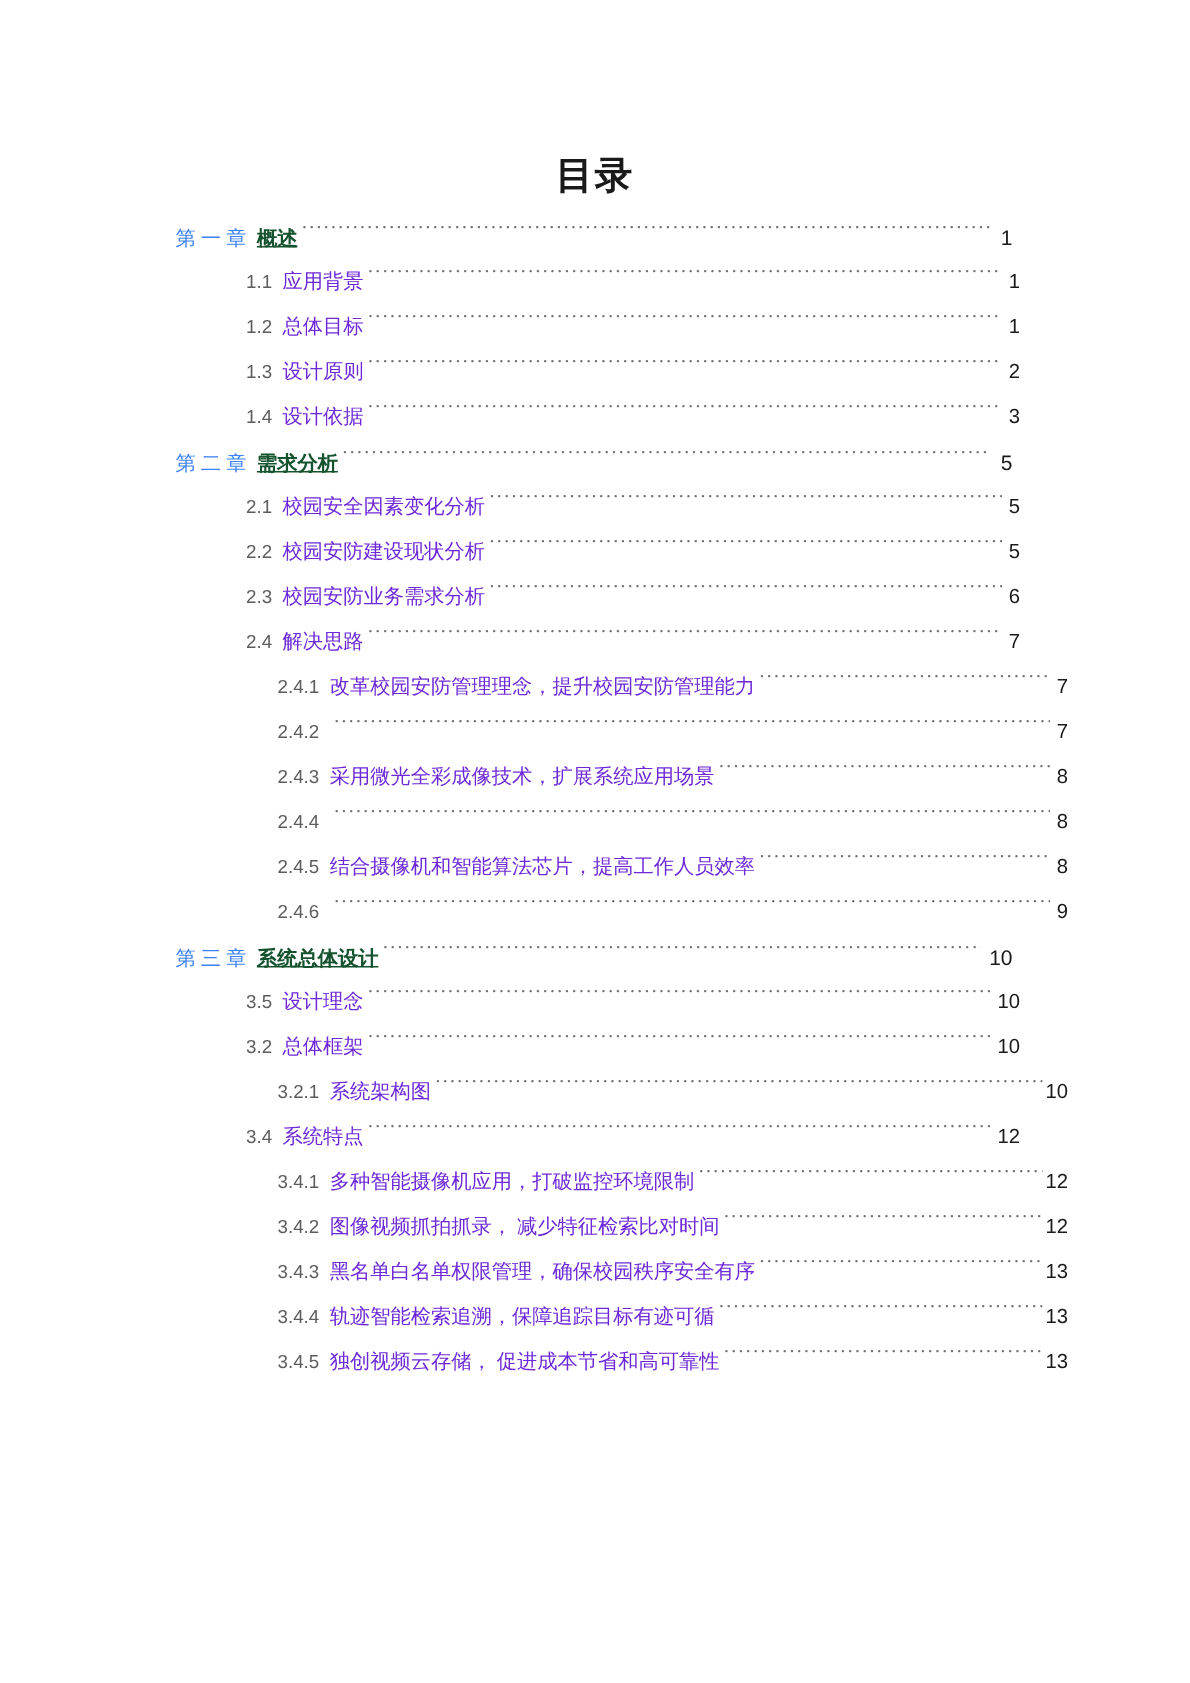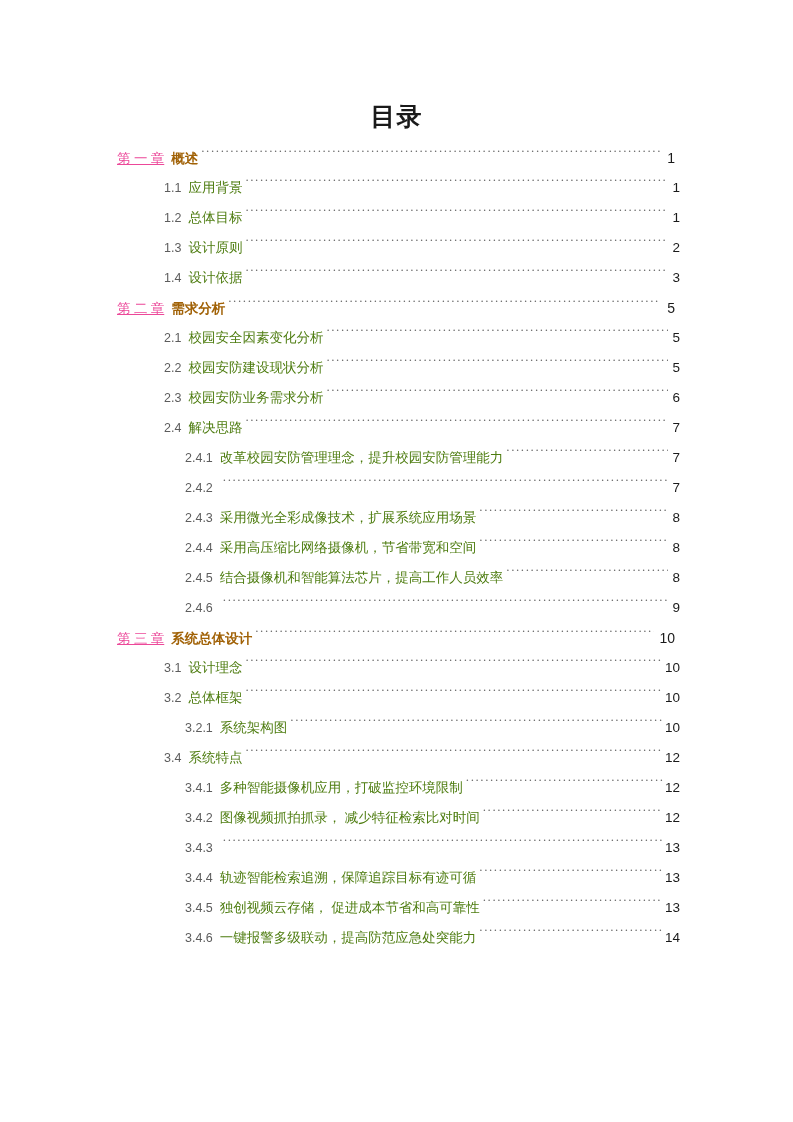--- a/index.html
+++ b/index.html
@@ -56,43 +56,43 @@
     height: 30px;
     line-height: 30px;
     white-space: nowrap;
     font-size: 13.5px;
     color: #3a3a3a;
   }
 
   
   .lvl1 { padding-left: 117px; padding-right: 118px; }
   .lvl2 { padding-left: 164px; padding-right: 113px; }
-  .lvl3 { padding-left: 185px; padding-right: 113px; }
+  .lvl3 { padding-left: 185px; padding-right: 81px; }
 
   .lvl1 .e-num {
     letter-spacing: 0px;
     margin-right: 7px;
-    color: #ec4899;
-    text-decoration: underline;
+    color: #3b82f6;
   }
   .lvl1 .e-text {
     font-weight: 600;
-    color: #a16207;
+    color: #14532d;
+    text-decoration: underline;
   }
 
   .lvl2 .e-num,
   .lvl3 .e-num {
     color: #5d5d5d;
     margin-right: 7px;
     font-family: "Liberation Sans", "DejaVu Sans", sans-serif;
     font-size: 12.5px;
   }
   .lvl2 .e-text,
   .lvl3 .e-text {
-    color: #4d7c0f;
+    color: #6d28d9;
   }
 
   .e-num { flex: 0 0 auto; }
   .e-text { flex: 0 0 auto; }
 
   .e-dots {
     flex: 1 1 auto;
     overflow: hidden;
     margin: 0 2px 0 3px;
     position: relative;
@@ -202,21 +202,20 @@
         <span class="e-page">7</span>
       </li>
       <li class="toc-entry lvl3">
         <span class="e-num">2.4.3</span>
         <span class="e-text">采用微光全彩成像技术，扩展系统应用场景</span>
         <span class="e-dots"></span>
         <span class="e-page">8</span>
       </li>
       <li class="toc-entry lvl3">
         <span class="e-num">2.4.4</span>
-        <span class="e-text">采用高压缩比网络摄像机，节省带宽和空间</span>
         <span class="e-dots"></span>
         <span class="e-page">8</span>
       </li>
       <li class="toc-entry lvl3">
         <span class="e-num">2.4.5</span>
         <span class="e-text">结合摄像机和智能算法芯片，提高工作人员效率</span>
         <span class="e-dots"></span>
         <span class="e-page">8</span>
       </li>
       <li class="toc-entry lvl3">
@@ -224,21 +223,21 @@
         <span class="e-dots"></span>
         <span class="e-page">9</span>
       </li>
       <li class="toc-entry lvl1">
         <span class="e-num">第 三 章</span>
         <span class="e-text">系统总体设计</span>
         <span class="e-dots"></span>
         <span class="e-page">10</span>
       </li>
       <li class="toc-entry lvl2">
-        <span class="e-num">3.1</span>
+        <span class="e-num">3.5</span>
         <span class="e-text">设计理念</span>
         <span class="e-dots"></span>
         <span class="e-page">10</span>
       </li>
       <li class="toc-entry lvl2">
         <span class="e-num">3.2</span>
         <span class="e-text">总体框架</span>
         <span class="e-dots"></span>
         <span class="e-page">10</span>
       </li>
@@ -261,36 +260,31 @@
         <span class="e-page">12</span>
       </li>
       <li class="toc-entry lvl3">
         <span class="e-num">3.4.2</span>
         <span class="e-text">图像视频抓拍抓录，  减少特征检索比对时间</span>
         <span class="e-dots"></span>
         <span class="e-page">12</span>
       </li>
       <li class="toc-entry lvl3">
         <span class="e-num">3.4.3</span>
+        <span class="e-text">黑名单白名单权限管理，确保校园秩序安全有序</span>
         <span class="e-dots"></span>
         <span class="e-page">13</span>
       </li>
       <li class="toc-entry lvl3">
         <span class="e-num">3.4.4</span>
         <span class="e-text">轨迹智能检索追溯，保障追踪目标有迹可循</span>
         <span class="e-dots"></span>
         <span class="e-page">13</span>
       </li>
       <li class="toc-entry lvl3">
         <span class="e-num">3.4.5</span>
         <span class="e-text">独创视频云存储，  促进成本节省和高可靠性</span>
         <span class="e-dots"></span>
         <span class="e-page">13</span>
       </li>
-      <li class="toc-entry lvl3">
-        <span class="e-num">3.4.6</span>
-        <span class="e-text">一键报警多级联动，提高防范应急处突能力</span>
-        <span class="e-dots"></span>
-        <span class="e-page">14</span>
-      </li>
     </ul>
 
 </div>
 
 </body></html>

